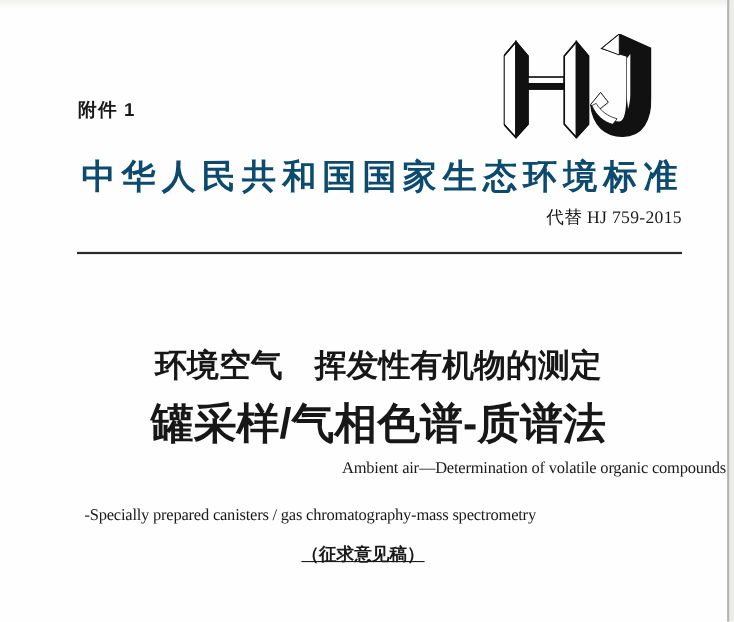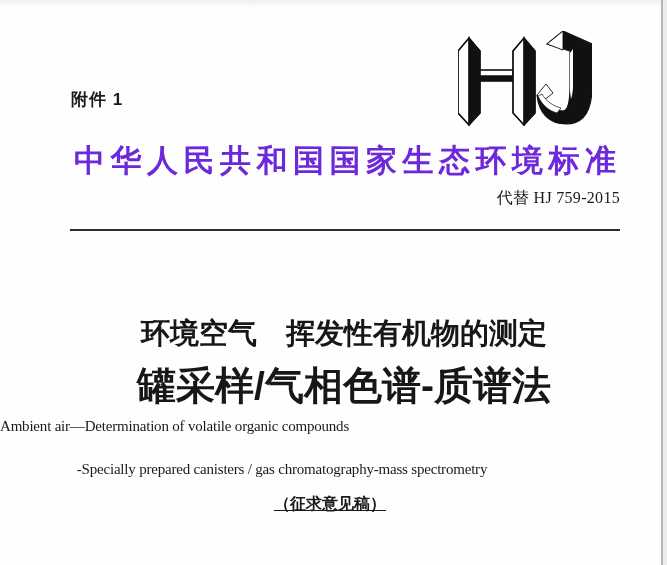--- a/index.html
+++ b/index.html
@@ -27,21 +27,21 @@
     position:absolute;left:71px;top:88px;
     font-family:"Liberation Sans", sans-serif;
     font-weight:600;font-size:17px;letter-spacing:1px;
     white-space:nowrap;
   }
   .hj-logo{position:absolute;left:458px;top:31px;width:134px;height:95px;}
   .header-title{
     position:absolute;left:74px;top:140px;
     font-family:"Liberation Serif", serif;
     font-weight:bold;font-size:31px;letter-spacing:5.5px;
-    white-space:nowrap;color:#6d28d9;
+    white-space:nowrap;color:#0c4a6e;
   }
   .std-block{
     position:absolute;right:47px;top:184px;
     text-align:right;white-space:nowrap;
   }
   .std-number{
     font-family:"Liberation Serif", serif;
     font-size:15.5px;font-weight:600;letter-spacing:.3px;
   }
   .std-replaces{
@@ -55,21 +55,21 @@
   .cn-title-block{
     position:absolute;left:0;top:316px;width:662px;
     box-sizing:border-box;padding-left:26px;
     text-align:center;
     font-family:"Liberation Sans", sans-serif;
     font-weight:bold;color:#171717;
   }
   .cn-title-line1{font-size:29px;line-height:34px;white-space:nowrap;}
   .cn-title-line2{font-size:39px;line-height:34px;margin-top:19px;white-space:nowrap;}
   .en-title-1{
-    position:absolute;left:0;top:418px;width:660px;text-align:left;
+    position:absolute;left:0;top:418px;width:660px;text-align:right;
     font-family:"Liberation Serif", serif;
     font-size:15px;letter-spacing:-0.2px;white-space:nowrap;
   }
   .en-title-2{
     position:absolute;left:0;top:461px;width:564px;text-align:center;
     font-family:"Liberation Serif", serif;
     font-size:15px;letter-spacing:-0.2px;white-space:nowrap;
   }
   .draft-note{
     position:absolute;left:0;top:494px;width:660px;text-align:center;

